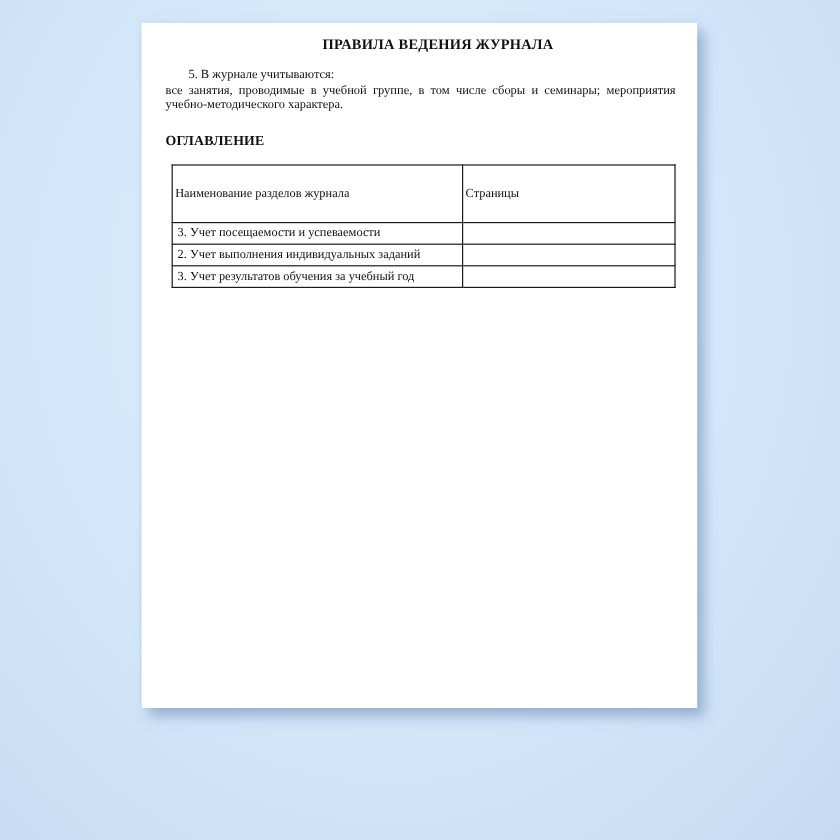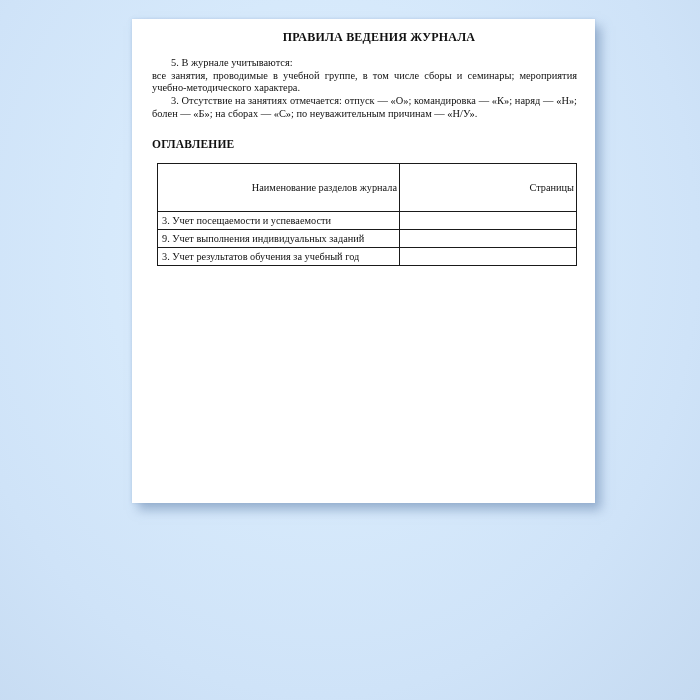--- a/index.html
+++ b/index.html
@@ -9,22 +9,22 @@
     color: #111111;
   }
   .backdrop {
     position: absolute;
     left: 0; top: 0;
     width: 700px; height: 700px;
     background: radial-gradient(ellipse at 46% 36%, #e0effd 0%, #d6e9fb 40%, #cfe3f8 70%, #c5daf1 100%);
   }
   .page {
     position: absolute;
-    left: 132px; top: 19px;
-    width: 463px; height: 484px;
+    left: 118px; top: 19px;
+    width: 463px; height: 571px;
     background: #ffffff;
     box-shadow: 0 0 3px rgba(130,160,200,0.35), 6px 7px 10px rgba(105,135,175,0.55);
     padding: 12px 18px 0 20px;
   }
   .doc-title {
     font-size: 12px;
     font-weight: bold;
     line-height: 13px;
     text-align: center;
     text-indent: 29px;          
@@ -55,42 +55,41 @@
   .toc-table col.col-name  { width: 242px; }
   .toc-table col.col-pages { width: 177px; }
   .toc-table th, .toc-table td {
     border: 1px solid #1a1a1a;
     font-size: 10.3px;
     font-weight: normal;
     vertical-align: middle;
   }
   .toc-table th {
     height: 17px;
-    text-align: right;
+    text-align: left;
     padding: 18px 2px;
   }
   .toc-table td {
     height: 18px;
     padding: 1px 3px 1px 4px;
     white-space: nowrap;
     overflow: hidden;
   }
 </style>
 </head>
 <body>
 
 <div class="backdrop">
   <div class="page">
 
     <div class="doc-title">ПРАВИЛА ВЕДЕНИЯ ЖУРНАЛА</div>
 
     <div class="body-text">
       <p>5. В журнале учитываются:</p>
       <p class="no-indent">все занятия, проводимые в учебной группе, в том числе сборы и семинары; мероприятия учебно-методического характера.</p>
-      <p>3. Отсутствие на занятиях отмечается: отпуск — «О»; командировка — «К»; наряд — «Н»; болен — «Б»; на сборах — «С»; по неуважительным причинам — «Н/У».</p>
     </div>
 
     <div class="toc-heading">ОГЛАВЛЕНИЕ</div>
 
     <table class="toc-table">
       <colgroup>
         <col class="col-name">
         <col class="col-pages">
       </colgroup>
       <thead>
@@ -98,21 +97,21 @@
           <th>Наименование разделов журнала</th>
           <th>Страницы</th>
         </tr>
       </thead>
       <tbody>
         <tr>
           <td>3. Учет посещаемости и успеваемости</td>
           <td></td>
         </tr>
         <tr>
-          <td>9. Учет выполнения индивидуальных заданий</td>
+          <td>2. Учет выполнения индивидуальных заданий</td>
           <td></td>
         </tr>
         <tr>
           <td>3. Учет результатов обучения за учебный год</td>
           <td></td>
         </tr>
       </tbody>
     </table>
 
   </div>

